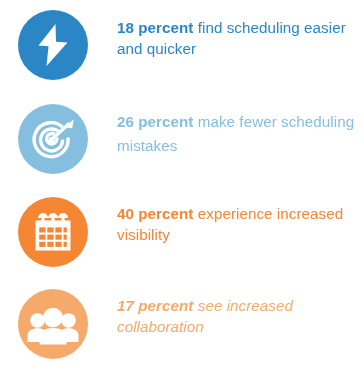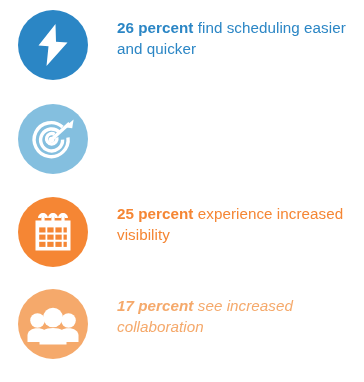--- a/index.html
+++ b/index.html
@@ -71,38 +71,41 @@
 
   <div class="stat-row row-1">
     <div class="icon-badge" style="background:#2b86c5">
       <span>
         <svg width="40" height="46" viewBox="0 0 40 46" aria-hidden="true">
           <path d="M22.5 2 L5.5 23.5 L15.5 24.2 L13.5 44 L34.5 20.5 L23.0 19.8 Z" fill="#ffffff"></path>
         </svg>
       </span>
     </div>
     <div class="stat-text" style="top:17px; color:#2b86c5;">
-      <span class="lead">26 percent</span><span class="rest"> find scheduling easier and quicker</span>
+      <span class="lead">18 percent</span><span class="rest"> find scheduling easier and quicker</span>
     </div>
   </div>
 
   <div class="stat-row row-2">
     <div class="icon-badge" style="background:#84bfdf">
       <span>
         <svg width="48" height="48" viewBox="0 0 48 48" aria-hidden="true">
           <g fill="none" stroke="#ffffff" stroke-width="3.4">
             <path d="M33.5 12.0 A17 17 0 1 0 39 22.5"></path>
             <path d="M30.6 17.4 A11 11 0 1 0 33.6 24.6"></path>
           </g>
           <path d="M27.8 22.5 A5.2 5.2 0 1 1 25.6 19.4" fill="none" stroke="#ffffff" stroke-width="3.4"></path>
           <circle cx="22.6" cy="24.6" r="2.9" fill="#ffffff"></circle>
           <path d="M22.6 24.6 L40.5 8.2" stroke="#ffffff" stroke-width="3.4" fill="none" stroke-linecap="butt"></path>
           <path d="M44.6 4.6 L43.2 13.2 L35.4 12.2 Z" fill="#ffffff"></path>
         </svg>
       </span>
+    </div>
+    <div class="stat-text" style="top:16px; color:#84bfdf;">
+      <span class="lead">26 percent</span><span class="rest"> make fewer scheduling mistakes</span>
     </div>
   </div>
 
   <div class="stat-row row-3">
     <div class="icon-badge" style="background:#f58634">
       <span>
         <svg width="44" height="44" viewBox="0 0 44 44" aria-hidden="true">
           <g stroke="#ffffff" stroke-width="3.2" fill="none">
             <path d="M12 12.5 L12 4.5" stroke-linecap="round"></path>
             <path d="M22 12.5 L22 4.5" stroke-linecap="round"></path>
@@ -125,21 +128,21 @@
 
             <rect x="8.2" y="31.8" width="6.3" height="5.1"></rect>
             <rect x="16.3" y="31.8" width="6.3" height="5.1"></rect>
             <rect x="24.4" y="31.8" width="6.3" height="5.1"></rect>
             <rect x="32.5" y="31.8" width="3.3" height="5.1"></rect>
           </g>
         </svg>
       </span>
     </div>
     <div class="stat-text" style="top:16px; color:#f58634;">
-      <span class="lead">25 percent</span><span class="rest"> experience increased visibility</span>
+      <span class="lead">40 percent</span><span class="rest"> experience increased visibility</span>
     </div>
   </div>
 
   <div class="stat-row row-4">
     <div class="icon-badge" style="background:#f5a96b">
       <span>
         <svg width="52" height="42" viewBox="0 0 52 42" aria-hidden="true">
           <g fill="#ffffff">
             <circle cx="10.5" cy="17.5" r="7.3"></circle>
             <path d="M0.5 39 L0.5 32.5 C0.5 27.8 5.0 25.2 10.5 25.2 C16.0 25.2 20.5 27.8 20.5 32.5 L20.5 39 Z"></path>

